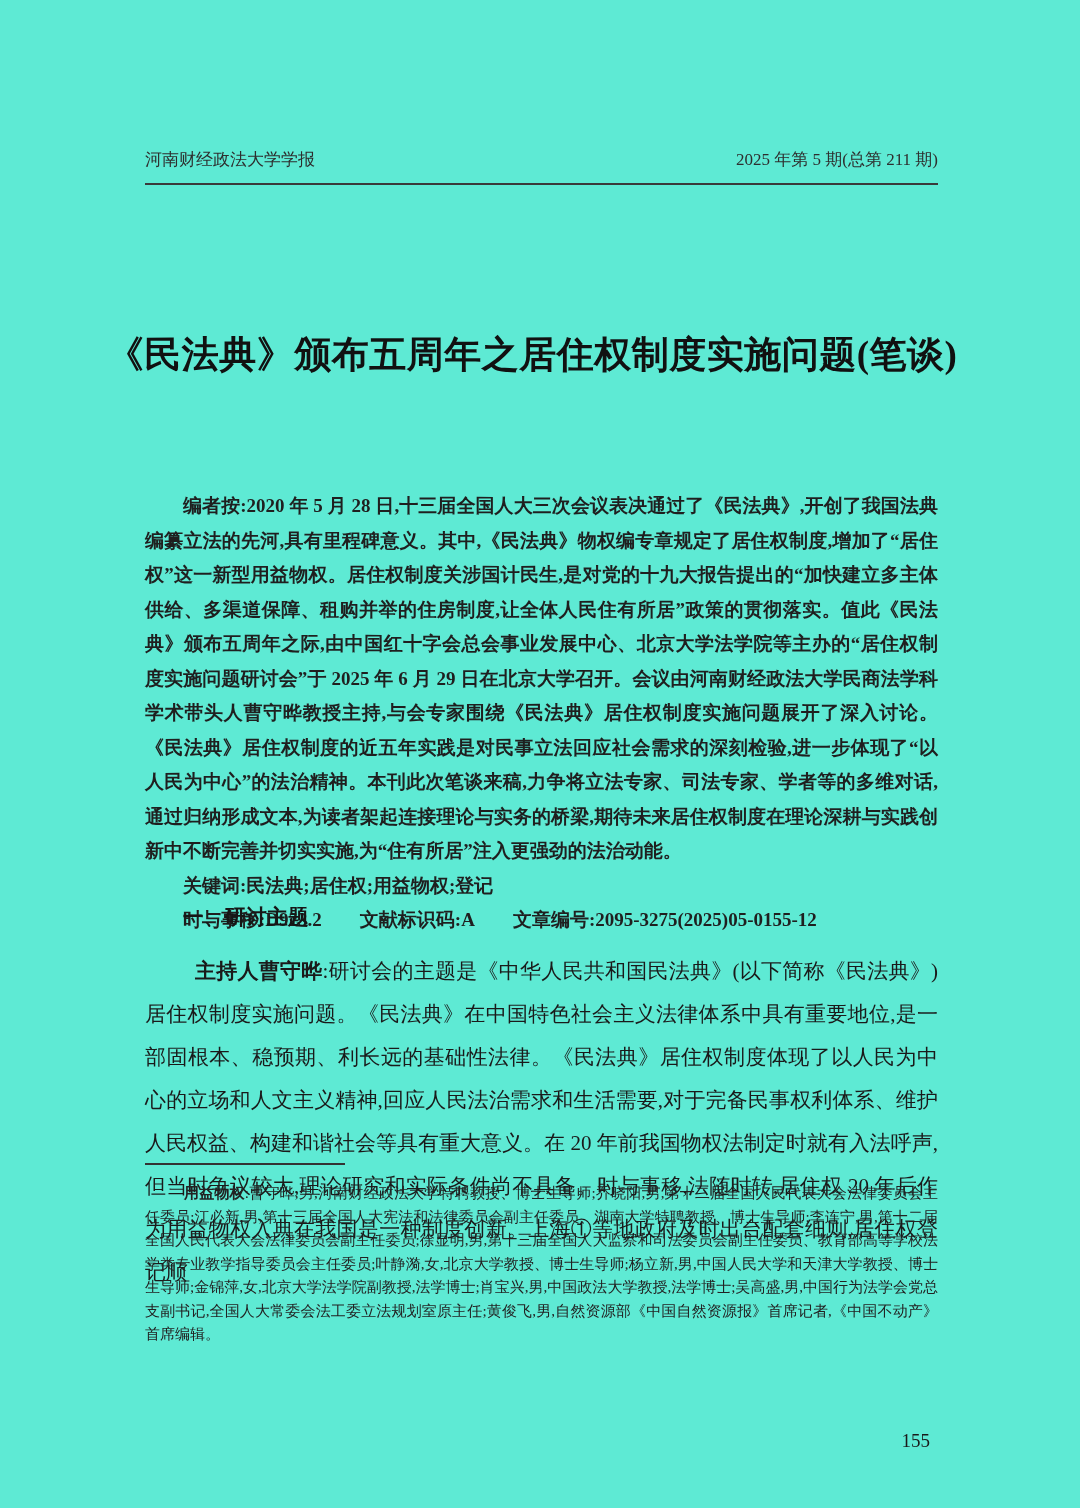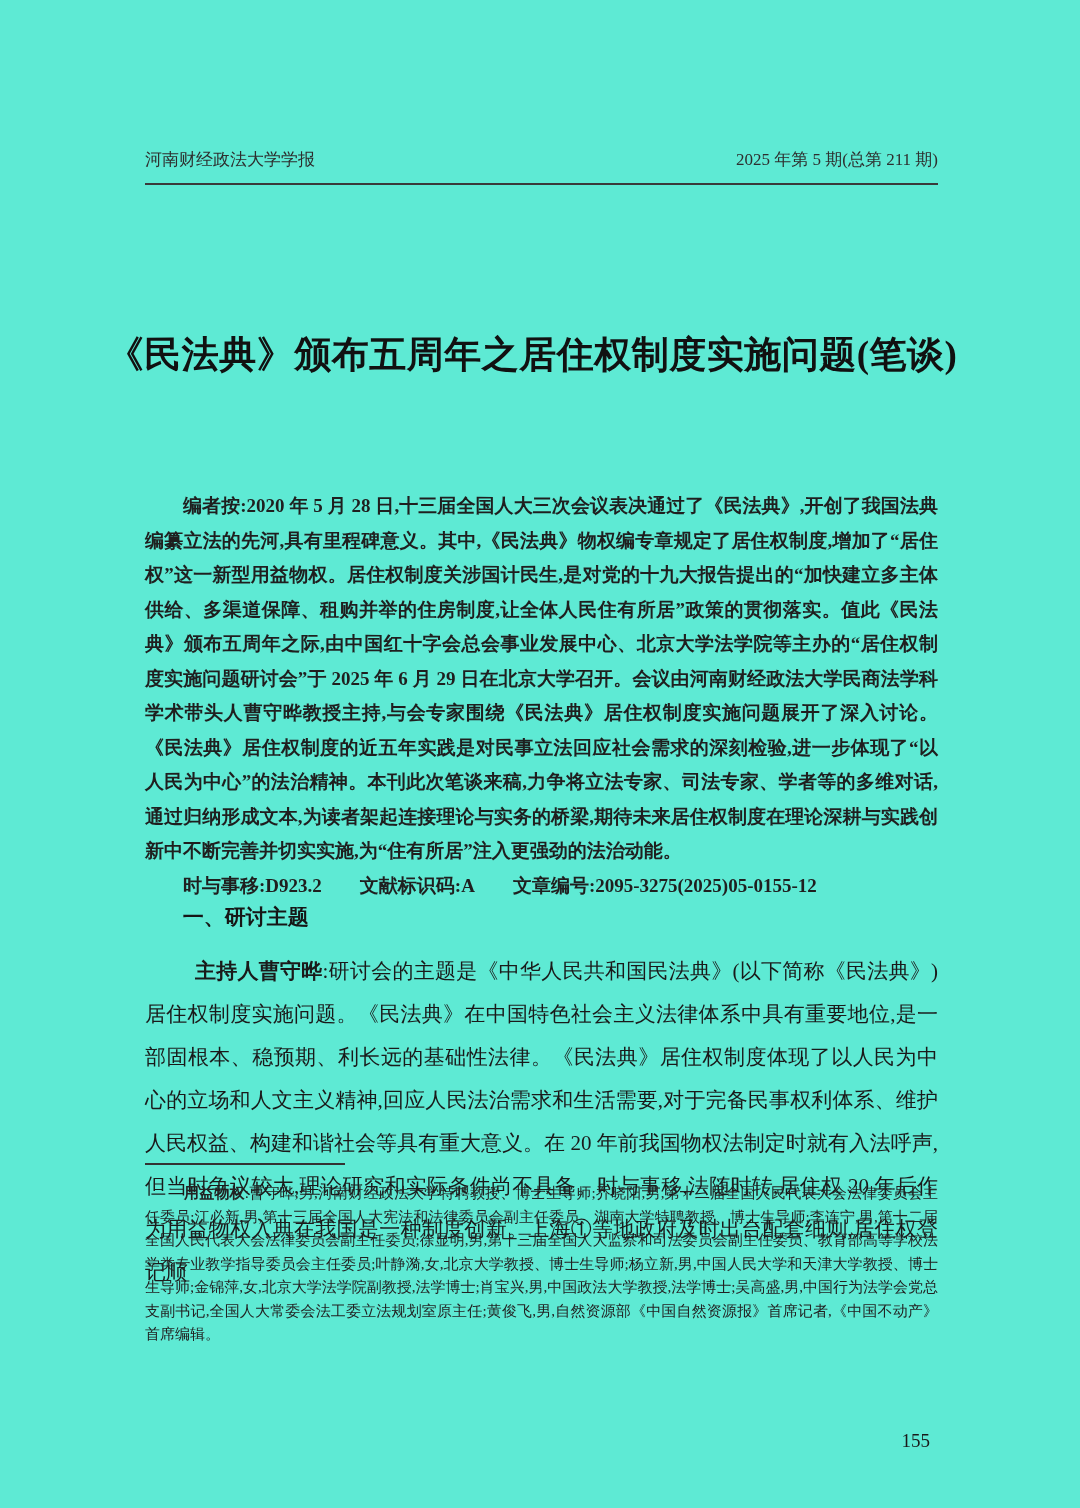--- a/index.html
+++ b/index.html
@@ -127,20 +127,21 @@
     <span>河南财经政法大学学报</span>
     <span>2025 年第 5 期(总第 211 期)</span>
   </header>
 
   <div class="header-rule"></div>
 
   <h1 class="article-title">《民法典》颁布五周年之居住权制度实施问题(笔谈)</h1>
 
   <section class="front-matter">
     <p class="editor-note"><b>编者按</b><span>:2020 年 5 月 28 日,十三届全国人大三次会议表决通过了《民法典》,开创了我国法典编纂立法的先河,具有里程碑意义。其中,《民法典》物权编专章规定了居住权制度,增加了“居住权”这一新型用益物权。居住权制度关涉国计民生,是对党的十九大报告提出的“加快建立多主体供给、多渠道保障、租购并举的住房制度,让全体人民住有所居”政策的贯彻落实。值此《民法典》颁布五周年之际,由中国红十字会总会事业发展中心、北京大学法学院等主办的“居住权制度实施问题研讨会”于 2025 年 6 月 29 日在北京大学召开。会议由河南财经政法大学民商法学科学术带头人曹守晔教授主持,与会专家围绕《民法典》居住权制度实施问题展开了深入讨论。《民法典》居住权制度的近五年实践是对民事立法回应社会需求的深刻检验,进一步体现了“以人民为中心”的法治精神。本刊此次笔谈来稿,力争将立法专家、司法专家、学者等的多维对话,通过归纳形成文本,为读者架起连接理论与实务的桥梁,期待未来居住权制度在理论深耕与实践创新中不断完善并切实实施,为“住有所居”注入更强劲的法治动能。</span></p>
+    <p class="keywords-line"><b>关键词</b><span>:民法典;居住权;用益物权;登记</span></p>
     <p class="clc-line"><b>时与事移</b><span>:D923.2</span><span class="clc-gap"></span><b>文献标识码</b><span>:A</span><span class="clc-gap"></span><b>文章编号</b><span>:2095-3275(2025)05-0155-12</span></p>
   </section>
 
   <h2 class="section-heading">一、研讨主题</h2>
 
   <p class="body-paragraph"><b>主持人曹守晔</b><span>:研讨会的主题是《中华人民共和国民法典》(以下简称《民法典》)居住权制度实施问题。《民法典》在中国特色社会主义法律体系中具有重要地位,是一部固根本、稳预期、利长远的基础性法律。《民法典》居住权制度体现了以人民为中心的立场和人文主义精神,回应人民法治需求和生活需要,对于完备民事权利体系、维护人民权益、构建和谐社会等具有重大意义。在 20 年前我国物权法制定时就有入法呼声,但当时争议较大,理论研究和实际条件尚不具备。时与事移,法随时转,居住权 20 年后作为用益物权入典在我国是一种制度创新。上海①等地政府及时出台配套细则,居住权登记顺</span></p>
 
   <div class="footnote-rule"></div>
 
   <div class="footnotes">

